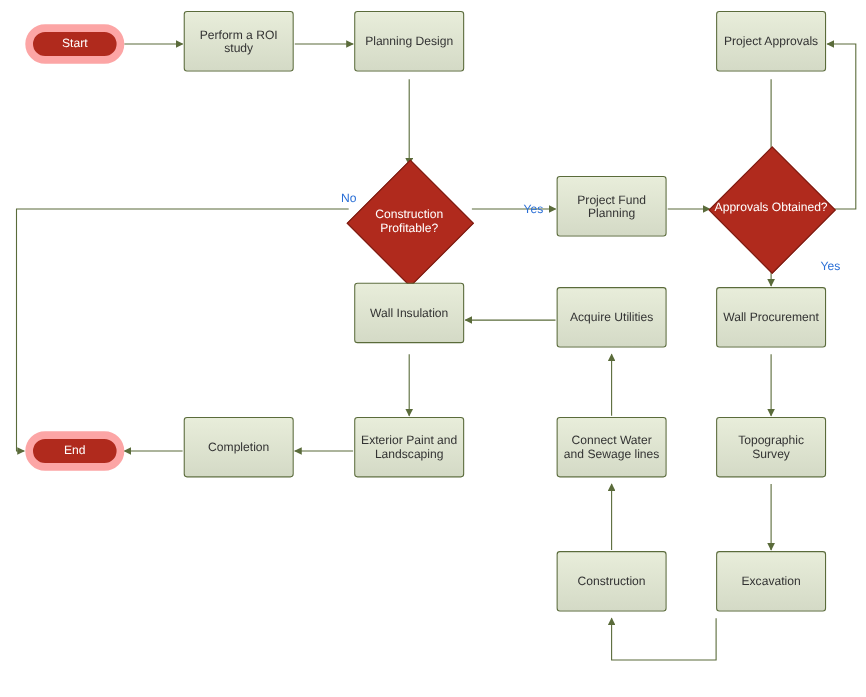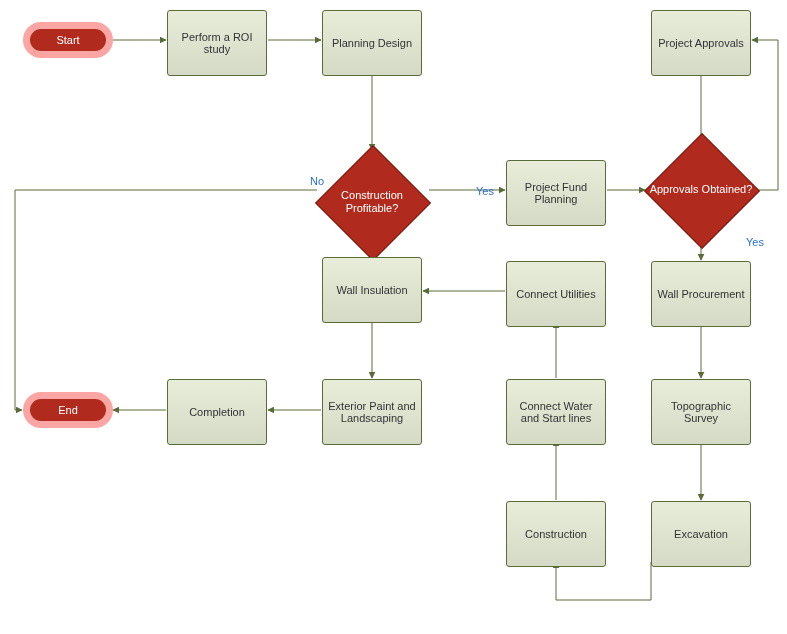--- a/index.html
+++ b/index.html
@@ -16,21 +16,21 @@
     box-sizing: border-box;
     display: flex;
     align-items: center;
     justify-content: center;
     text-align: center;
     font-size: 11px;
     color: #333;
   }
   .process {
     width: 100px;
-    height: 66px;
+    height: 55px;
     background: linear-gradient(to bottom, #e8edda 0%, #d4dac6 100%);
     border: 1px solid #5a6b3a;
     border-radius: 3px;
     padding: 4px;
   }
   .terminator {
     width: 90px;
     height: 36px;
     background: #b02a1d;
     border: 7px solid #fca5a5;
@@ -167,25 +167,25 @@
 
 <div class="node process" style="left:651px; top:501px">
     <span>Excavation</span>
   </div>
 
 <div class="node process" style="left:506px; top:501px">
     <span>Construction</span>
   </div>
 
 <div class="node process" style="left:506px; top:379px">
-    <span>Connect Water and Start lines</span>
+    <span>Connect Water and Sewage lines</span>
   </div>
 
 <div class="node process" style="left:506px; top:261px">
-    <span>Connect Utilities</span>
+    <span>Acquire Utilities</span>
   </div>
 
 <div class="node process" style="left:322px; top:257px">
     <span>Wall Insulation</span>
   </div>
 
 <div class="node process" style="left:322px; top:379px">
     <span>Exterior Paint and Landscaping</span>
   </div>
 

